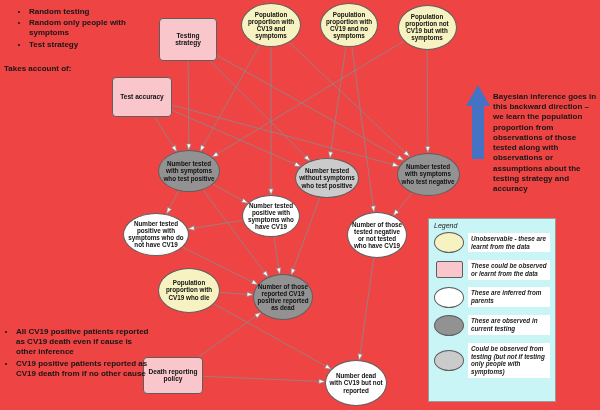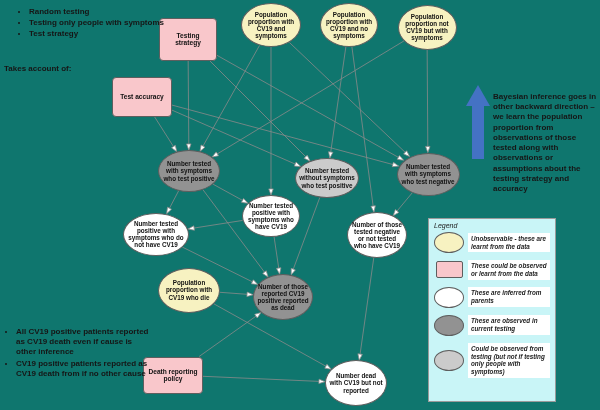--- a/index.html
+++ b/index.html
@@ -1,16 +1,16 @@
 <!DOCTYPE html>
 <html><head>
 <meta charset="utf-8">
 <style>
   html,body{margin:0;padding:0;background:#ffffff;}
-  #stage{position:relative;width:600px;height:410px;background:#0f766e;overflow:hidden;
+  #stage{position:relative;width:600px;height:410px;background:#ef4444;overflow:hidden;
          font-family:"Liberation Sans",sans-serif;}
   #edges{position:absolute;left:0;top:0;width:600px;height:410px;}
   #nodes{position:absolute;left:0;top:0;width:600px;height:410px;}
   .node{position:absolute;display:flex;align-items:center;justify-content:center;
         text-align:center;font-weight:bold;font-size:6.3px;line-height:1.12;color:#111;
         border:1px solid #5e5e5e;box-sizing:border-box;padding:1px 3px;}
   .node.rect{border-radius:4px;font-size:6.6px;}
   .node.ellipse{border-radius:50%;}
   .txt{position:absolute;font-weight:bold;color:#161616;font-size:8px;line-height:1.28;}
   .txt ul{margin:0;padding-left:11px;}
@@ -190,36 +190,36 @@
         <span>Number of those reported CV19 positive reported as dead</span>
       </div>
       <div class="node ellipse" style="left: 325px; top: 360px; width: 62px; height: 46px; background: rgb(255, 255, 255);">
         <span>Number dead with CV19 but not reported</span>
       </div>
     </div>
 
   <div class="txt" id="strategy-bullets">
     <ul>
         <li>Random testing</li>
-        <li>Testing only people with symptoms</li>
+        <li>Random only people with symptoms</li>
         <li>Test strategy</li>
       </ul>
   </div>
 
   <div class="txt" id="accuracy-notes">
     <div class="hd">Takes account of:</div>
   </div>
 
 
   <div id="blue-arrow">
     <div class="head" style="border-bottom-color: rgb(68, 114, 196);"></div>
     <div class="shaft" style="background: rgb(68, 114, 196);"></div>
   </div>
 
-  <div class="txt" id="bayesian-note">Bayesian inference goes in other backward direction – we learn the population proportion from observations of those tested along with observations or assumptions about the testing strategy and accuracy</div>
+  <div class="txt" id="bayesian-note">Bayesian inference goes in this backward direction – we learn the population proportion from observations of those tested along with observations or assumptions about the testing strategy and accuracy</div>
 
   <div class="txt" id="death-notes">
     <ul>
         <li>All CV19 positive patients reported as CV19 death even if cause is other inference</li>
         <li>CV19 positive patients reported as CV19 death from if no other cause</li>
       </ul>
   </div>
 
   <div id="legend" style="background: rgb(201, 245, 247);">
     <div class="legend-title">Legend</div>

